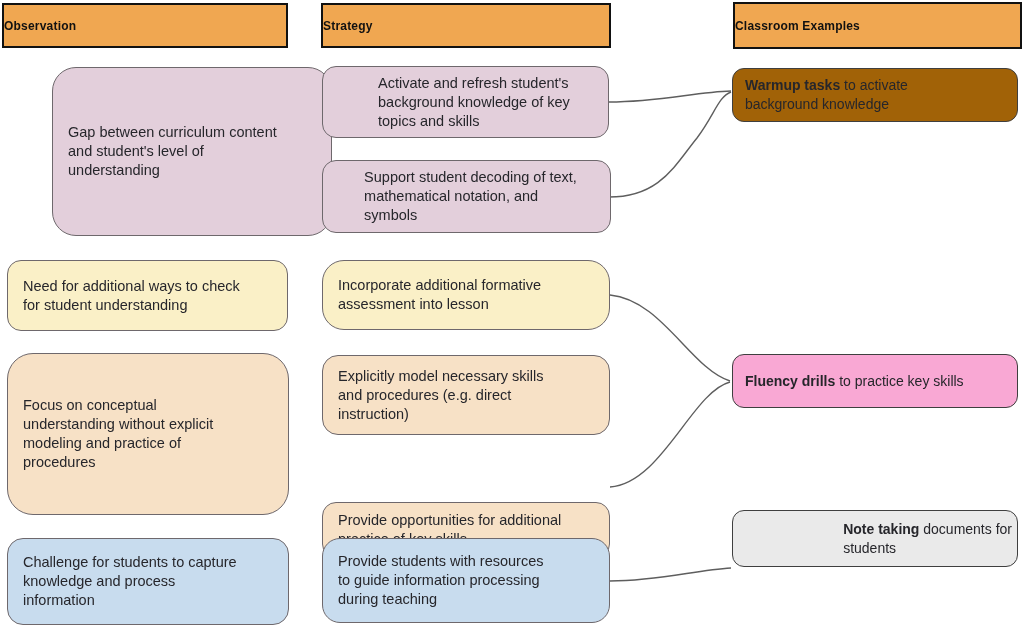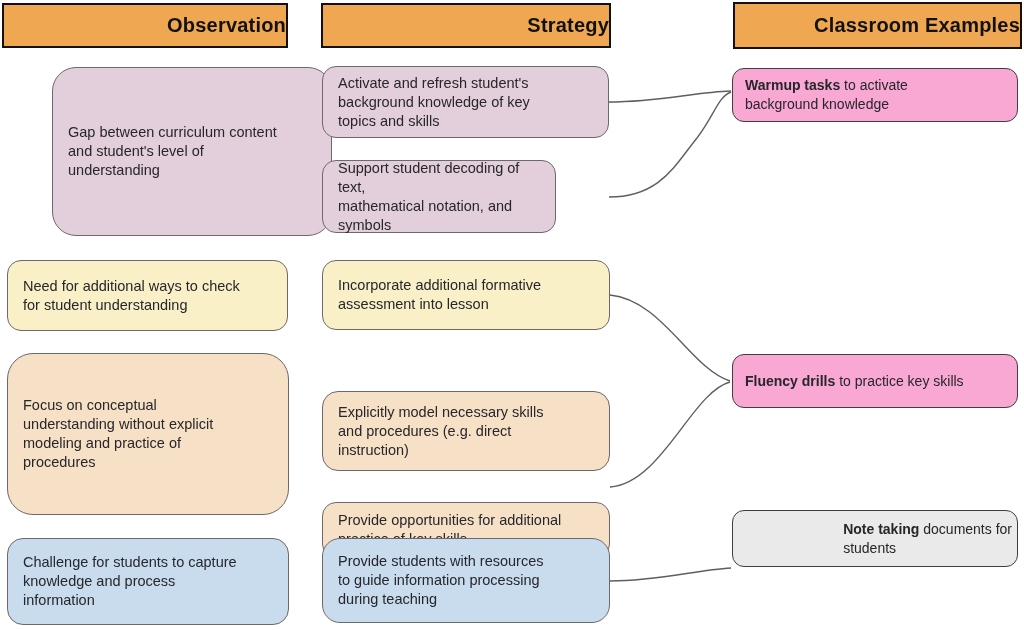--- a/index.html
+++ b/index.html
@@ -3,40 +3,40 @@
 <meta charset="utf-8">
 <style>
   html,body{margin:0;padding:0;background:#ffffff;}
   .canvas{
     position:relative;width:1024px;height:630px;background:#ffffff;overflow:hidden;
     font-family:"Liberation Sans","DejaVu Sans",sans-serif;
   }
   .connectors{position:absolute;left:0;top:0;width:1024px;height:630px;pointer-events:none;}
   .connectors path{fill:none;stroke-width:1.4px;}
   .hdr{
-    position:absolute;display:flex;align-items:center;justify-content:flex-end;
+    position:absolute;display:flex;align-items:center;justify-content:flex-start;
     border:2.5px solid #111111;box-sizing:border-box;
-    font-size:20px;font-weight:bold;color:#111111;letter-spacing:.2px;
+    font-size:12px;font-weight:bold;color:#111111;letter-spacing:.2px;
   }
   .hdr-obs{left:2px;top:3px;width:286px;height:45px;}
   .hdr-str{left:321px;top:3px;width:290px;height:45px;}
   .hdr-ex{left:733px;top:2px;width:289px;height:47px;}
   .box{
     position:absolute;display:flex;align-items:center;box-sizing:border-box;
     border:1.3px solid #6e686c;color:#26262b;
     font-size:14.5px;line-height:19px;
   }
   .box .txt{white-space:pre-line;padding-left:15px;padding-right:7px;}
   .o1{left:7px;top:67px;width:280px;height:169px;border-radius:24px;margin-left:45px;}
   .o2{left:7px;top:260px;width:281px;height:71px;border-radius:14px;}
   .o3{left:7px;top:353px;width:282px;height:162px;border-radius:26px;}
   .o4{left:7px;top:538px;width:282px;height:87px;border-radius:16px;}
-  .s1{left:322px;top:66px;width:287px;height:72px;border-radius:14px;}
-  .s2{left:322px;top:160px;width:234px;height:73px;border-radius:14px;justify-content:center;}
-  .s3{left:322px;top:260px;width:288px;height:70px;border-radius:14px;}
+  .s1{left:322px;top:66px;width:287px;height:72px;border-radius:14px;padding-left:40px;}
+  .s2{left:322px;top:160px;width:289px;height:73px;border-radius:14px;justify-content:center;}
+  .s3{left:322px;top:260px;width:288px;height:70px;border-radius:22px;}
   .s4{left:322px;top:355px;width:288px;height:80px;border-radius:16px;}
   .s5{left:322px;top:458px;width:288px;height:56px;border-radius:14px;}
   .s6{left:322px;top:538px;width:288px;height:85px;border-radius:18px;}
   .example{border:1.4px solid #3f3f3f;border-radius:12px;font-size:14px;line-height:19px;}
   .example .txt{padding-left:12px;padding-right:5px;}
   .example b{font-weight:bold;}
   .e1{left:732px;top:68px;width:286px;height:54px;}
   .e2{left:732px;top:354px;width:286px;height:54px;}
   .e3{left:732px;top:510px;width:286px;height:57px;justify-content:flex-end;}
 </style>
@@ -91,36 +91,36 @@
   </div>
   <div class="box s2" style="background-color: rgb(227, 207, 219);">
     <span class="txt">Support student decoding of text,
 mathematical notation, and
 symbols</span>
   </div>
   <div class="box s3" style="background-color: rgb(250, 240, 199);">
     <span class="txt">Incorporate additional formative
 assessment into lesson</span>
   </div>
-  <div class="box s4" style="background-color: rgb(247, 225, 198); margin-top: 36px;">
+  <div class="box s4" style="background-color: rgb(247, 225, 198);">
     <span class="txt">Explicitly model necessary skills
 and procedures (e.g. direct
 instruction)</span>
   </div>
   <div class="box s5" style="background-color: rgb(247, 225, 198); margin-top: 44px;">
     <span class="txt">Provide opportunities for additional
 practice of key skills</span>
   </div>
   <div class="box s6" style="background-color: rgb(200, 220, 238);">
     <span class="txt">Provide students with resources
 to guide information processing
 during teaching</span>
   </div>
 
-  <div class="box example e1" style="background-color: #f9a8d4;">
+  <div class="box example e1" style="background-color: #a16207;">
     <span class="txt"><b>Warmup tasks</b><span> to activate
 background knowledge</span></span>
   </div>
   <div class="box example e2" style="background-color: #f9a8d4;">
     <span class="txt"><b>Fluency drills</b><span> to practice key skills</span></span>
   </div>
   <div class="box example e3" style="background-color: rgb(234, 234, 234);">
     <span class="txt"><b>Note taking</b><span> documents for
 students</span></span>
   </div>

